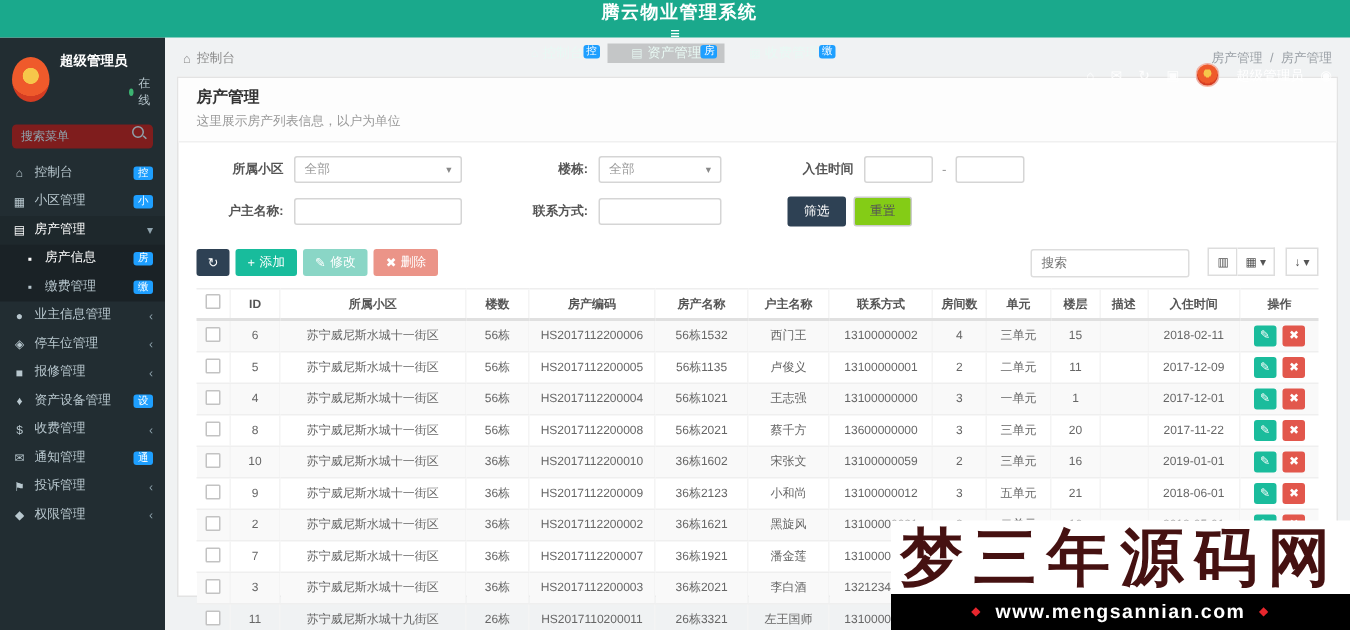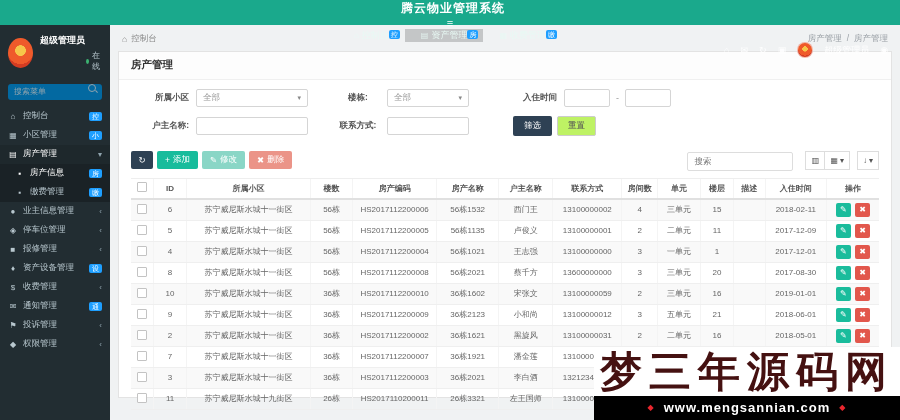--- a/index.html
+++ b/index.html
@@ -22,21 +22,21 @@
   .avatar.lg{width:30px;height:30px;}
   .nav-user{font-size:9px;}
 
   
   .sidebar{position:absolute;top:25px;left:0;width:110px;bottom:0;background:#222d32;z-index:5;}
   .side-user{display:flex;gap:7px;padding:9px 8px 7px;align-items:center;}
   .side-user-name{color:#fff;font-size:9px;font-weight:bold;white-space:nowrap;}
   .side-user-status{color:#b8c7ce;font-size:8px;display:flex;align-items:center;gap:3px;margin-top:3px;padding-left:46px;}
   .dot{width:5px;height:5px;border-radius:50%;background:#3cb371;display:inline-block;}
   .side-search{margin:1px 8px 7px;position:relative;}
-  .side-search input{width:100%;box-sizing:border-box;background:#0369a1;border:none;border-radius:3px;height:16px;font-size:8px;color:#ccc;padding:0 24px 0 6px;outline:none;}
+  .side-search input{width:100%;box-sizing:border-box;background:#7f1d1d;border:none;border-radius:3px;height:16px;font-size:8px;color:#ccc;padding:0 24px 0 6px;outline:none;}
   .side-search input::placeholder{color:#8fa3ad;}
   .mag{position:absolute;right:6px;top:4px;width:6px;height:6px;border:1px solid #8fa3ad;border-radius:50%;}
   .mag::after{content:"";position:absolute;width:3px;height:1px;background:#8fa3ad;transform:rotate(45deg);right:-3px;bottom:-1px;}
   .side-item{display:flex;align-items:center;height:19px;padding:0 8px;color:#b8c7ce;font-size:8.5px;gap:5px;text-decoration:none;}
   .side-item.open{color:#fff;background:#1e282c;}
   .side-item.child{background:#1a2226;padding-left:15px;}
   .side-item.current{color:#fff;}
   .si-icon{width:10px;font-size:8px;text-align:center;flex:none;}
   .si-label{flex:1;white-space:nowrap;overflow:hidden;}
   .si-badge{background:#1e9fff;color:#fff;font-size:7px;padding:1px 3px;border-radius:2px;line-height:1;flex:none;}
@@ -56,23 +56,23 @@
   .filter{padding:9px 12px 2px;}
   .frow{display:flex;align-items:center;margin-bottom:9px;}
   .flabel{font-size:8.5px;color:#555;font-weight:bold;margin-right:7px;text-align:right;flex:none;}
   .w58{width:58px;} .w44{width:44px;}
   .fselect{position:relative;height:18px;border:1px solid #d5d5d5;border-radius:2px;background:#fff;font-size:8.5px;color:#999;display:flex;align-items:center;padding:0 6px;box-sizing:border-box;cursor:pointer;}
   .fselect .caret{margin-left:auto;font-size:7px;color:#888;}
   .sel-lg{width:112px;} .sel-md{width:82px;}
   .finput{height:18px;border:1px solid #d5d5d5;border-radius:2px;font-size:8.5px;padding:0 6px;box-sizing:border-box;outline:none;color:#333;background:#fff;}
   .in-lg{width:112px;} .in-md{width:82px;} .in-date{width:46px;}
   .dsep{margin:0 6px;color:#999;font-size:9px;}
-  .g2{margin-left:28px;text-align:center;} .g3{margin-left:44px;}
+  .g2{margin-left:40px;} .g3{margin-left:44px;}
   .btn-navy{background:#2e4154;color:#fff;border:none;border-radius:2px;font-size:8.5px;padding:4px 11px;cursor:pointer;}
-  .btn-plain{background:#bef264;border:1px solid #ccc;color:#555;border-radius:2px;font-size:8.5px;padding:3px 10px;margin-left:5px;cursor:pointer;}
+  .btn-plain{background:#84cc16;border:1px solid #ccc;color:#555;border-radius:2px;font-size:8.5px;padding:3px 10px;margin-left:5px;cursor:pointer;}
 
   
   .tbar{display:flex;align-items:center;padding:3px 12px 7px;gap:4px;}
   .tbtn{height:18px;border:none;border-radius:2px;font-size:8.5px;color:#fff;display:inline-flex;align-items:center;gap:3px;padding:0 8px;cursor:pointer;}
   .tbtn.refresh{background:#2e4154;width:22px;justify-content:center;padding:0;}
   .tbtn.add{background:#18bc9c;}
   .tbtn.edit{background:#8ad6c6;}
   .tbtn.del{background:#eb9488;}
   .tsearch{margin-left:auto;text-decoration:underline;}
   .tsearch input{width:92px;height:17px;border:1px solid #ddd;border-radius:2px;font-size:8.5px;padding:0 6px;outline:none;}
@@ -264,20 +264,21 @@
       <span class="crumb-right">
         <span>房产管理</span>
         <span>/</span>
         <span>房产管理</span>
       </span>
     </div>
 
     <section class="panel">
       <div class="panel-head">
         <div class="panel-title">房产管理</div>
+        <div class="panel-sub">这里展示房产列表信息，以户为单位</div>
       </div>
 
       <div class="filter">
         <div class="frow">
           <span class="flabel w58">所属小区</span>
           <div class="fselect sel-lg">
             <span>全部</span>
             <span class="caret">▾</span>
           </div>
           <span class="flabel w44 g2">楼栋:</span>
@@ -465,21 +466,21 @@
                 <td>苏宁威尼斯水城十一街区</td>
                 <td>56栋</td>
                 <td>HS2017112200008</td>
                 <td>56栋2021</td>
                 <td>蔡千方</td>
                 <td>13600000000</td>
                 <td>3</td>
                 <td>三单元</td>
                 <td>20</td>
                 <td></td>
-                <td>2017-08-30</td>
+                <td>2017-11-22</td>
                 <td>
                   <button class="act edit">
                     <span>✎</span>
                   </button>
                   <button class="act del">
                     <span>✖</span>
                   </button>
                 </td>
               </tr>
 

